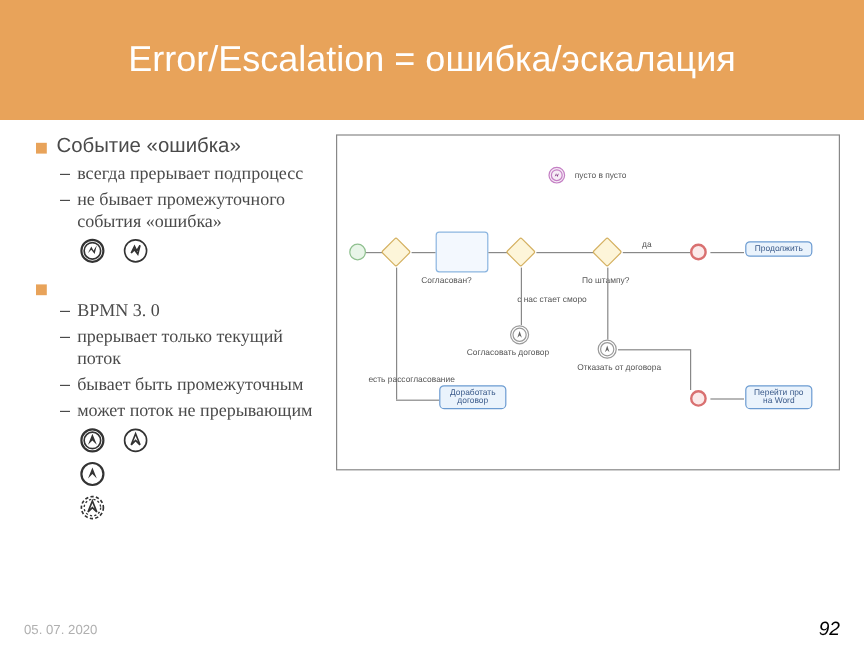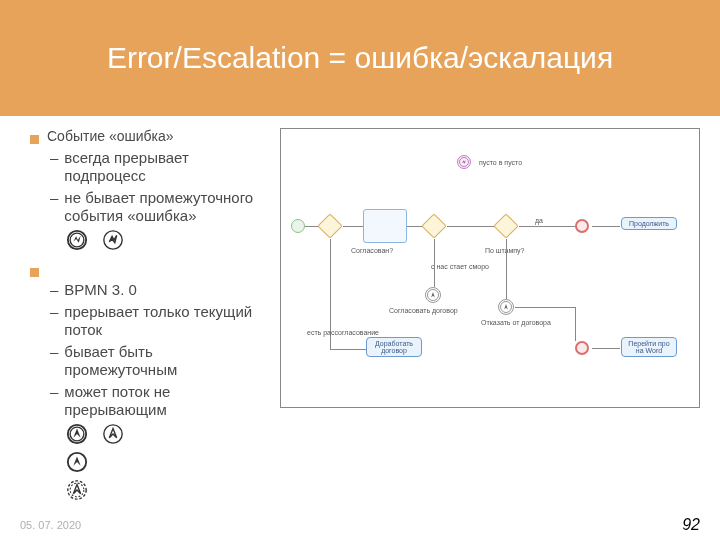--- a/index.html
+++ b/index.html
@@ -1,26 +1,26 @@
 <!DOCTYPE html>
 <html><head>
 <meta charset="utf-8">
 <style>
   * { box-sizing: border-box; margin: 0; padding: 0; }
   body { width: 720px; height: 540px; font-family: Verdana, Arial, sans-serif; background: #fff; position: relative; overflow: hidden; }
-  .header { background: #e8a35a; height: 116px; display: flex; align-items: center; justify-content: center; }
+  .header { background: #e8a35a; height: 100px; display: flex; align-items: center; justify-content: center; }
   .title { color: #fff; font-size: 30px; font-weight: 400; text-align: center; line-height: 1.15; }
   .content { padding: 8px 20px 0 30px; display: flex; }
   .left { width: 238px; }
   .bul1 { display: flex; align-items: flex-start; margin-top: 4px; }
   .sq { width: 9px; height: 9px; background: #e8a35a; margin-top: 7px; margin-right: 8px; flex-shrink: 0; }
-  .btxt { color: #4a4a4a; font-size: 14px; line-height: 1.2; }
+  .btxt { color: #4a4a4a; font-size: 17px; line-height: 1.2; }
   .bul2 { display: flex; align-items: flex-start; margin-left: 20px; margin-top: 4px; }
   .dash { color: #4a4a4a; font-size: 15px; margin-right: 6px; line-height: 1.2; }
-  .stxt { color: #4a4a4a; font-size: 15px; line-height: 1.2; }
+  .stxt { color: #4a4a4a; font-size: 15px; line-height: 1.2; font-family: Liberation Serif, serif; }
   .iconrow { margin-left: 36px; margin-top: 4px; display: flex; gap: 14px; }
   .icn { width: 22px; height: 22px; }
   .diagram { flex: 1; border: 1px solid #888; margin-left: 12px; margin-top: 4px; height: 280px; position: relative; background: #fff; font-size: 7px; color: #555; }
   .footer { position: absolute; bottom: 6px; left: 0; right: 0; display: flex; justify-content: space-between; align-items: center; padding: 0 20px; }
   .fdate { color: #b0b0b0; font-size: 11px; }
   .fcr { color: #b0b0b0; font-size: 11px; }
   .fpg { color: #000000; font-size: 16px; font-style: italic; }
   .dcirc { position: absolute; border-radius: 50%; }
   .ddia { position: absolute; width: 18px; height: 18px; transform: rotate(45deg); border-radius: 2px; }
   .drect { position: absolute; border: 1px solid #999; border-radius: 3px; background: #fff; font-size: 6px; text-align: center; }

